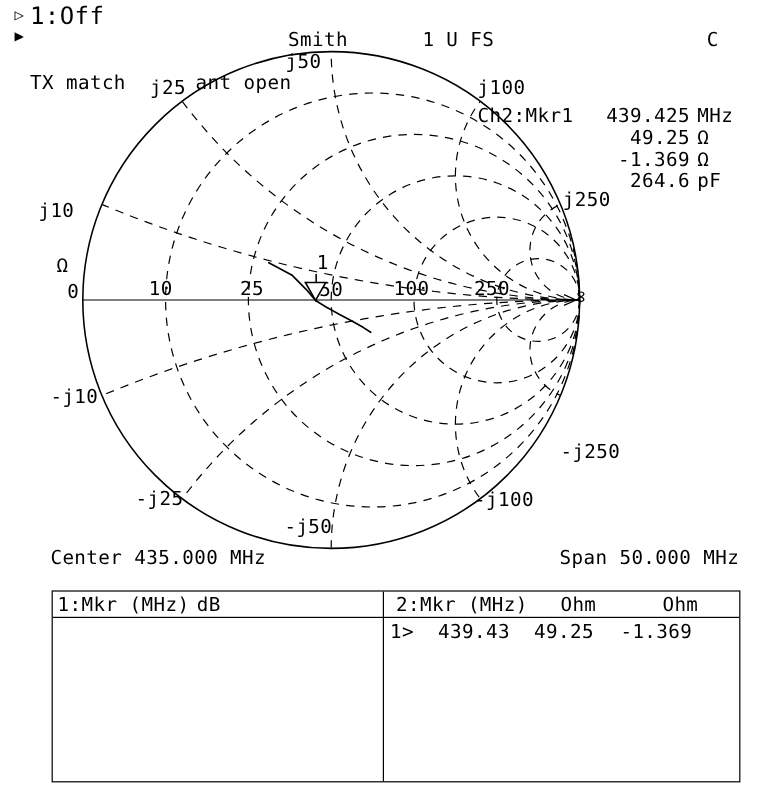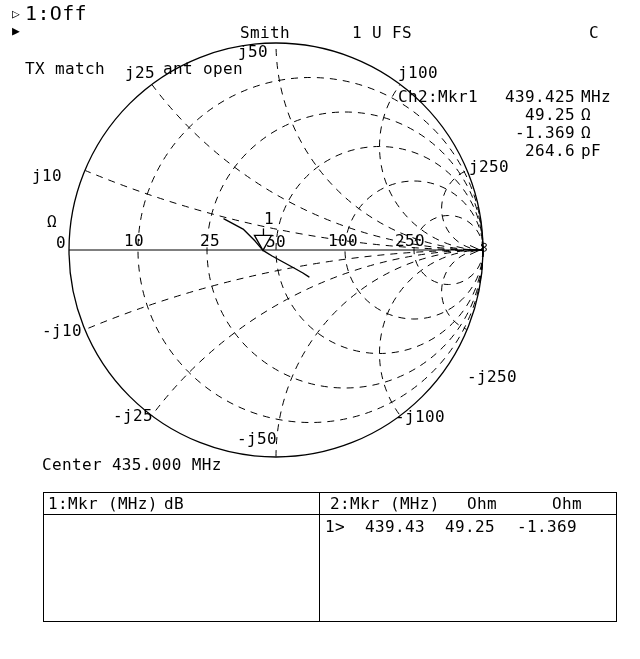--- a/index.html
+++ b/index.html
@@ -10,21 +10,21 @@
   .t{position:absolute;white-space:pre;font-size:16px;line-height:17px;}
   .t20{font-size:20px;line-height:21px;}
   .tri{font-size:13px;line-height:14px;}
   #smith-svg,#marker-svg{position:absolute;left:0;top:0;}
   #smith-svg{z-index:1;}
   .lbl{z-index:3;}
   #marker-svg{z-index:5;pointer-events:none;}
   .mknum{z-index:6;}
   #infinity{transform:rotate(90deg);transform-origin:50% 50%;}
   
-  #marker-table{position:absolute;left:43px;top:492px;width:574px;height:130px;
+  #marker-table{position:absolute;left:43px;top:492px;width:574px;height:160px;
     border:1px solid #000;box-sizing:border-box;background:#fff;z-index:4;}
   #marker-table .vdiv{position:absolute;left:275px;top:0;width:1px;height:100%;background:#000;}
   #marker-table .hdr-line{position:absolute;left:0;top:21px;width:100%;height:1px;background:#000;}
   #marker-table .t{font-size:16px;}
 </style>
 </head>
 <body>
 
 <div id="screen">
 
@@ -99,20 +99,21 @@
   <span class="t lbl" style="left:398px;top:64px;">j100</span>
   <span class="t lbl" style="left:469px;top:158px;">j250</span>
   <span class="t lbl" style="left:42px;top:322px;">-j10</span>
   <span class="t lbl" style="left:113px;top:407px;">-j25</span>
   <span class="t lbl" style="left:237px;top:430px;">-j50</span>
   <span class="t lbl" style="left:395px;top:408px;">-j100</span>
   <span class="t lbl" style="left:467px;top:322px;margin-top:46px;">-j250</span>
   <span class="t mknum" style="position:absolute;left:264px;top:210px;font-size:16px;">1</span>
 
   <span class="t lbl" style="left:42px;top:456px;">Center 435.000 MHz</span>
+  <span class="t lbl" style="right:24px;top:456px;">Span 50.000 MHz</span>
 
   <div id="marker-table">
     <div class="vdiv"></div>
     <div class="hdr-line"></div>
     <span class="t" style="left:4px;top:2px;">1:Mkr (MHz)</span>
     <span class="t" style="left:120px;top:2px;">dB</span>
     <span class="t" style="left:286px;top:2px;">2:Mkr (MHz)</span>
     <span class="t" style="left:423px;top:2px;">Ohm</span>
     <span class="t" style="left:508px;top:2px;">Ohm</span>
     <div>

